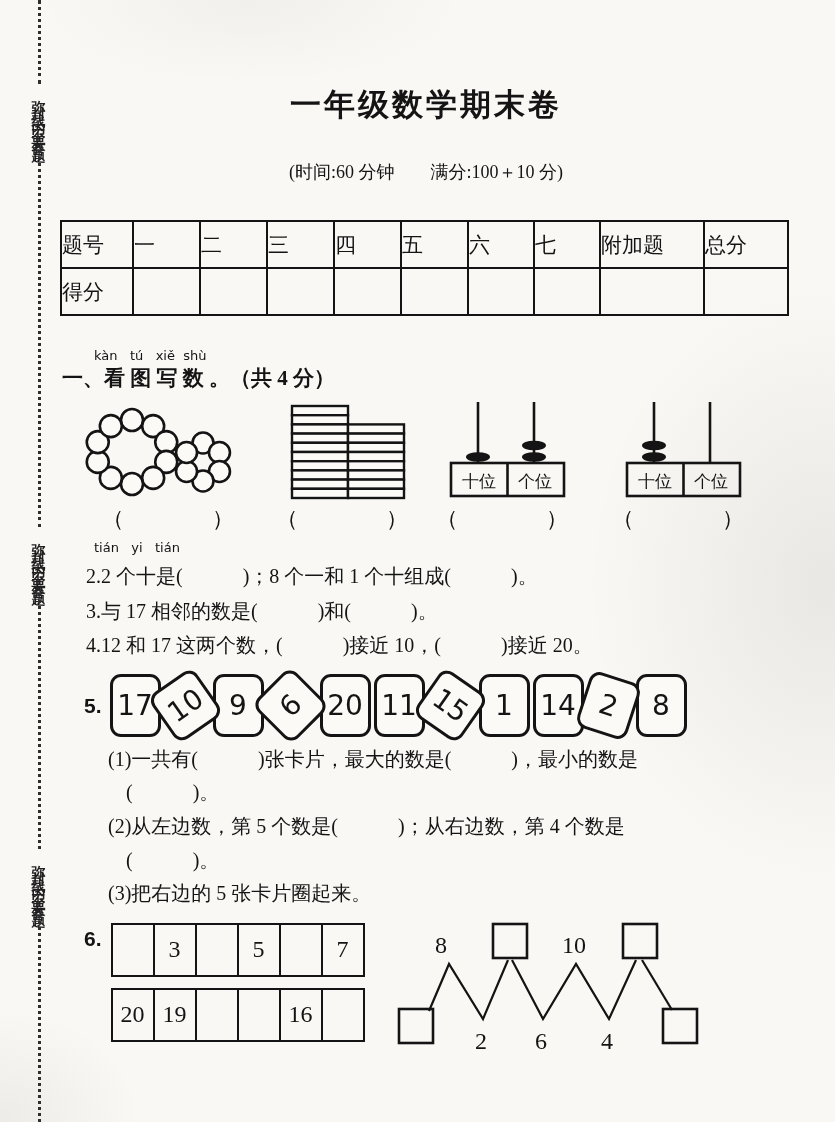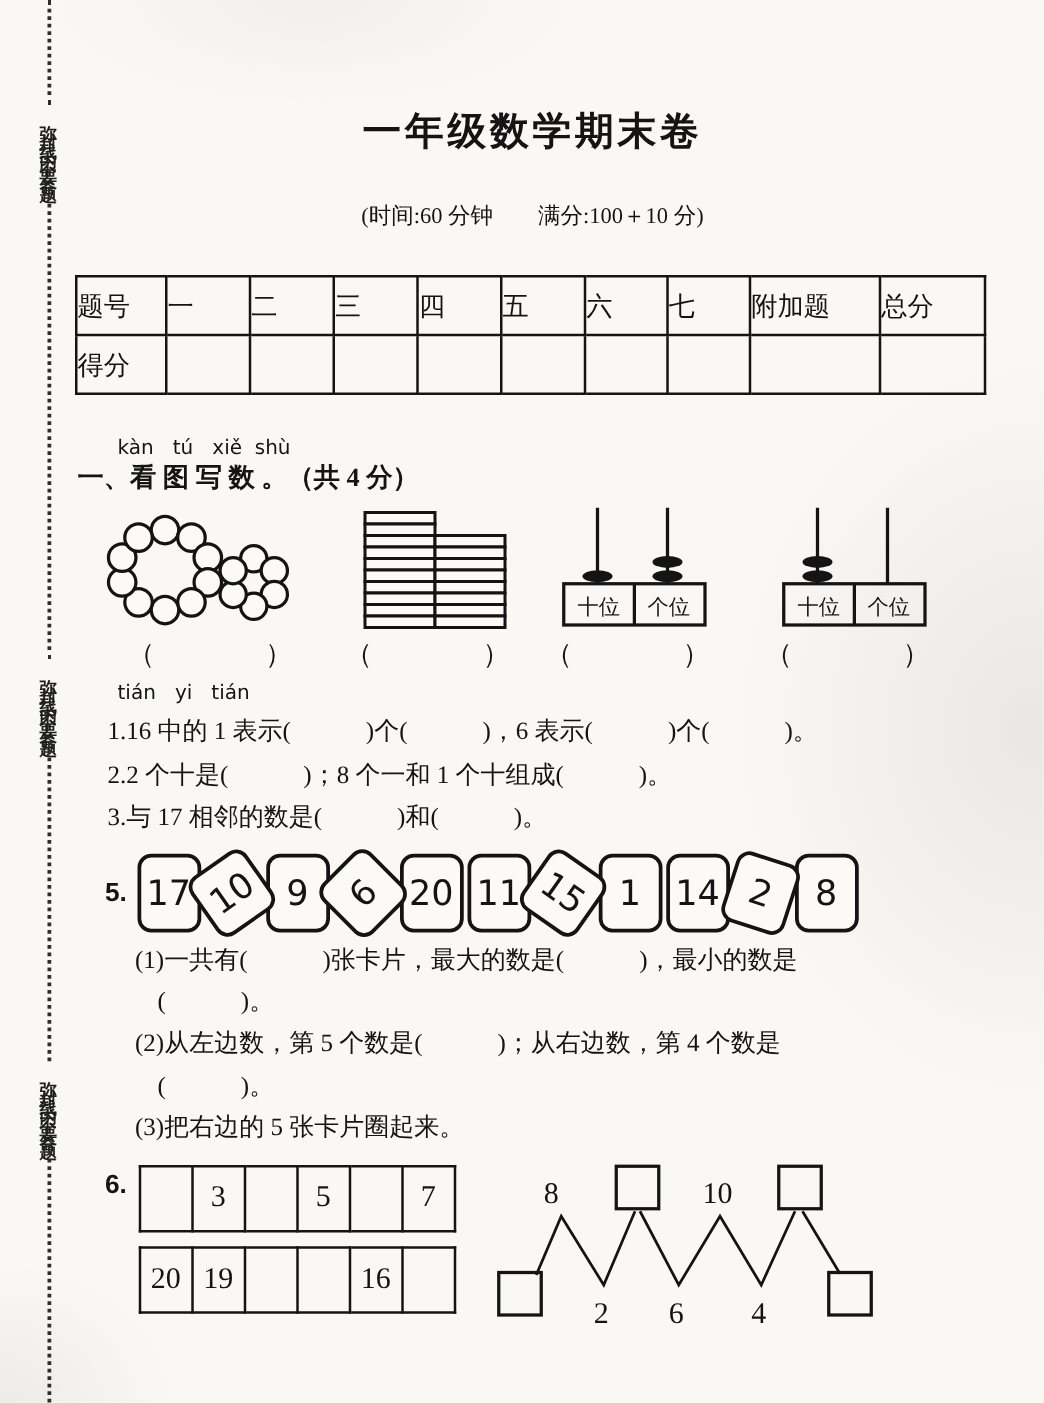--- a/index.html
+++ b/index.html
@@ -26,21 +26,21 @@
     font-family:"Liberation Sans","DejaVu Sans",sans-serif;
     font-size:14px;font-weight:bold;letter-spacing:7px;color:#1f1f1f;
     padding:5px 0;white-space:nowrap;}
   
   .content{position:absolute;left:60px;top:0;width:732px;}
   .title{margin-top:84px;text-align:center;font-size:31px;font-weight:bold;letter-spacing:3px;}
   .subtitle{margin-top:34px;text-align:center;font-size:18px;white-space:pre;}
   table.score{border-collapse:collapse;margin-top:36px;table-layout:fixed;width:727px;}
   table.score td{border:2.6px solid #141414;height:45px;text-align:left;
     font-size:21px;font-family:"Liberation Sans","DejaVu Sans",sans-serif;padding:0;}
-  .pinyin{margin:32px 0 0 34px;font-size:16px;white-space:pre;
+  .pinyin{margin:32px 0 0 34px;font-size:13px;white-space:pre;
     font-family:"DejaVu Sans","Liberation Sans",sans-serif;}
   .pinyin.p2{margin-top:6px;}
   .sec-heading{margin:1px 0 0 2px;font-size:21px;font-weight:bold;white-space:pre;}
   
   .figs{display:flex;align-items:flex-end;margin-top:10px;}
   .fig{display:flex;flex-direction:column;align-items:flex-end;}
   .fig .paren{font-size:22px;margin-top:4px;white-space:pre;}
   .fig.f1{margin-left:14px}
   .fig.f2{margin-left:42px}
   .fig.f3{margin-left:28px}
@@ -206,23 +206,23 @@
         <text x="87" y="85" font-size="17" text-anchor="middle">个位</text>
       <ellipse cx="30" cy="55" rx="12" ry="4.8" fill="#141414"></ellipse>
           <ellipse cx="30" cy="43.5" rx="12" ry="4.8" fill="#141414"></ellipse>
         </svg>
       <span class="paren">（　　　　）</span>
     </div>
   </div>
 
   <div class="pinyin p2">tián   yi   tián</div>
 
-  <div class="q first">1.16 中的 1 表示(　　　)个(　　　)，6 表示(　　　)个(　　　)。</div>
   <div class="q">2.2 个十是(　　　)；8 个一和 1 个十组成(　　　)。</div>
   <div class="q">3.与 17 相邻的数是(　　　)和(　　　)。</div>
+  <div class="q">4.12 和 17 这两个数，(　　　)接近 10，(　　　)接近 20。</div>
 
   <div class="cards-row">
     <span class="q5label">5.</span>
     <div class="card">17</div>
     <div class="card tiltA">10</div>
     <div class="card">9</div>
     <div class="card tiltB">6</div>
     <div class="card">20</div>
     <div class="card">11</div>
     <div class="card tiltC">15</div>

